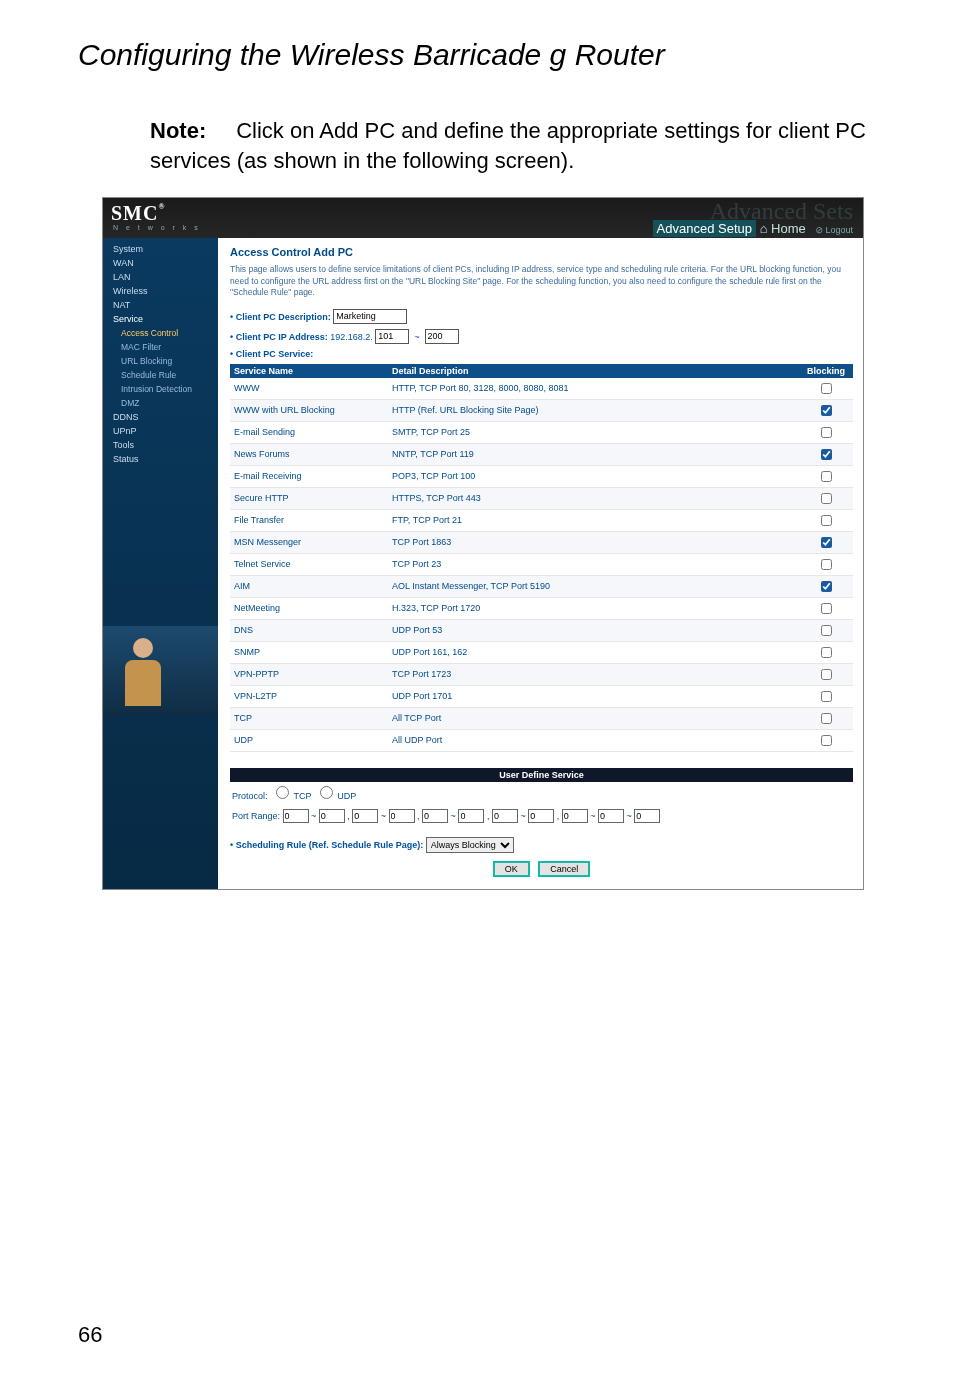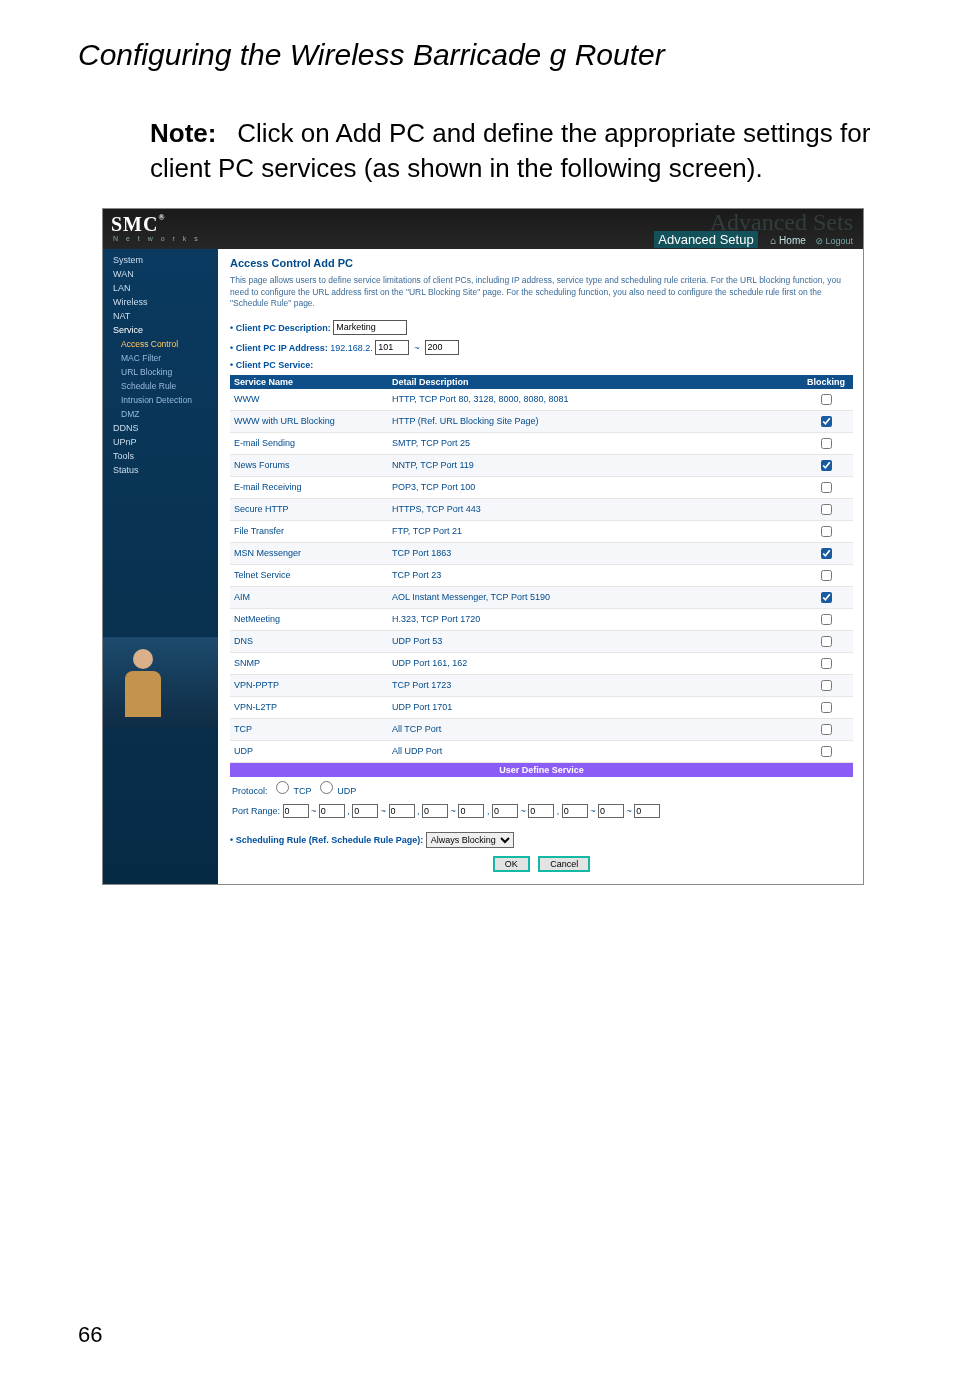--- a/index.html
+++ b/index.html
@@ -12,21 +12,21 @@
     position: relative;
     box-sizing: border-box;
   }
   .page-title {
     font-size: 30px;
     font-style: italic;
     margin: 38px 0 0 78px;
   }
   .note-block {
     margin: 44px 80px 0 150px;
-    font-size: 26px;
+    font-size: 22px;
     line-height: 1.35;
   }
   .note-label { font-weight: bold; display:inline-block; width:80px; }
   .note-text { display:inline; }
 
   .screenshot {
     margin: 22px 0 0 102px;
     width: 760px;
     border: 1px solid #888;
     background: #fff;
@@ -50,21 +50,21 @@
   }
   .ss-adv-ghost {
     position:absolute; right:10px; top:0px;
     font-family:"Times New Roman",serif; font-size:24px; color:#3a4a4a; opacity:.7;
   }
   .ss-adv-setup {
     position:absolute; right:10px; bottom:2px;
     font-size:13px; color:#fff;
   }
   .ss-adv-setup .bg { background:#13525a; padding:1px 4px; }
-  .ss-adv-setup .home { color:#c0e0e0; font-size:10px; margin-left:9px;}
+  .ss-adv-setup .home { color:#c0e0e0; font-size:13px; margin-left:0;}
   .ss-adv-setup .logout { color:#7aa; font-size:9px; margin-left:6px;}
 
   .ss-body { display:flex; }
   .ss-nav {
     width: 115px; background: linear-gradient(#0a3a60,#072a44);
     color:#fff; padding:4px 0 4px 0;
   }
   .ss-nav .top > div {
     padding:2px 0 2px 10px;
     color:#cde; font-size:9px;
@@ -115,22 +115,22 @@
   table.svc th.b { text-align:center; width:46px;}
   table.svc td {
     font-size:9px; color:#004a8a; padding:2px 4px;
     border-bottom:1px solid #e6e6e6;
   }
   table.svc tr:nth-child(even) td { background:#f5f7fb; }
   table.svc td.chk { text-align:center; }
   table.svc td.chk input { width:11px; height:11px; accent-color:#1a5aa0; }
 
   .uds-bar {
-    background:#8b5cf6; color:#fff; text-align:center;
-    font-size:9px; font-weight:bold; padding:2px 0; margin-top:0;
+    background:#0f172a; color:#fff; text-align:center;
+    font-size:9px; font-weight:bold; padding:2px 0; margin-top:16px;
   }
   .proto-row, .port-row {
     font-size:9px; color:#004a8a; padding:4px 2px;
   }
   .proto-row input[type=radio] { margin:0 2px 0 6px; }
   .port-row input.pr {
     width:22px; font-size:9px; height:12px; border:1px solid #666; padding:0 1px;
   }
 
   .sched-row {

